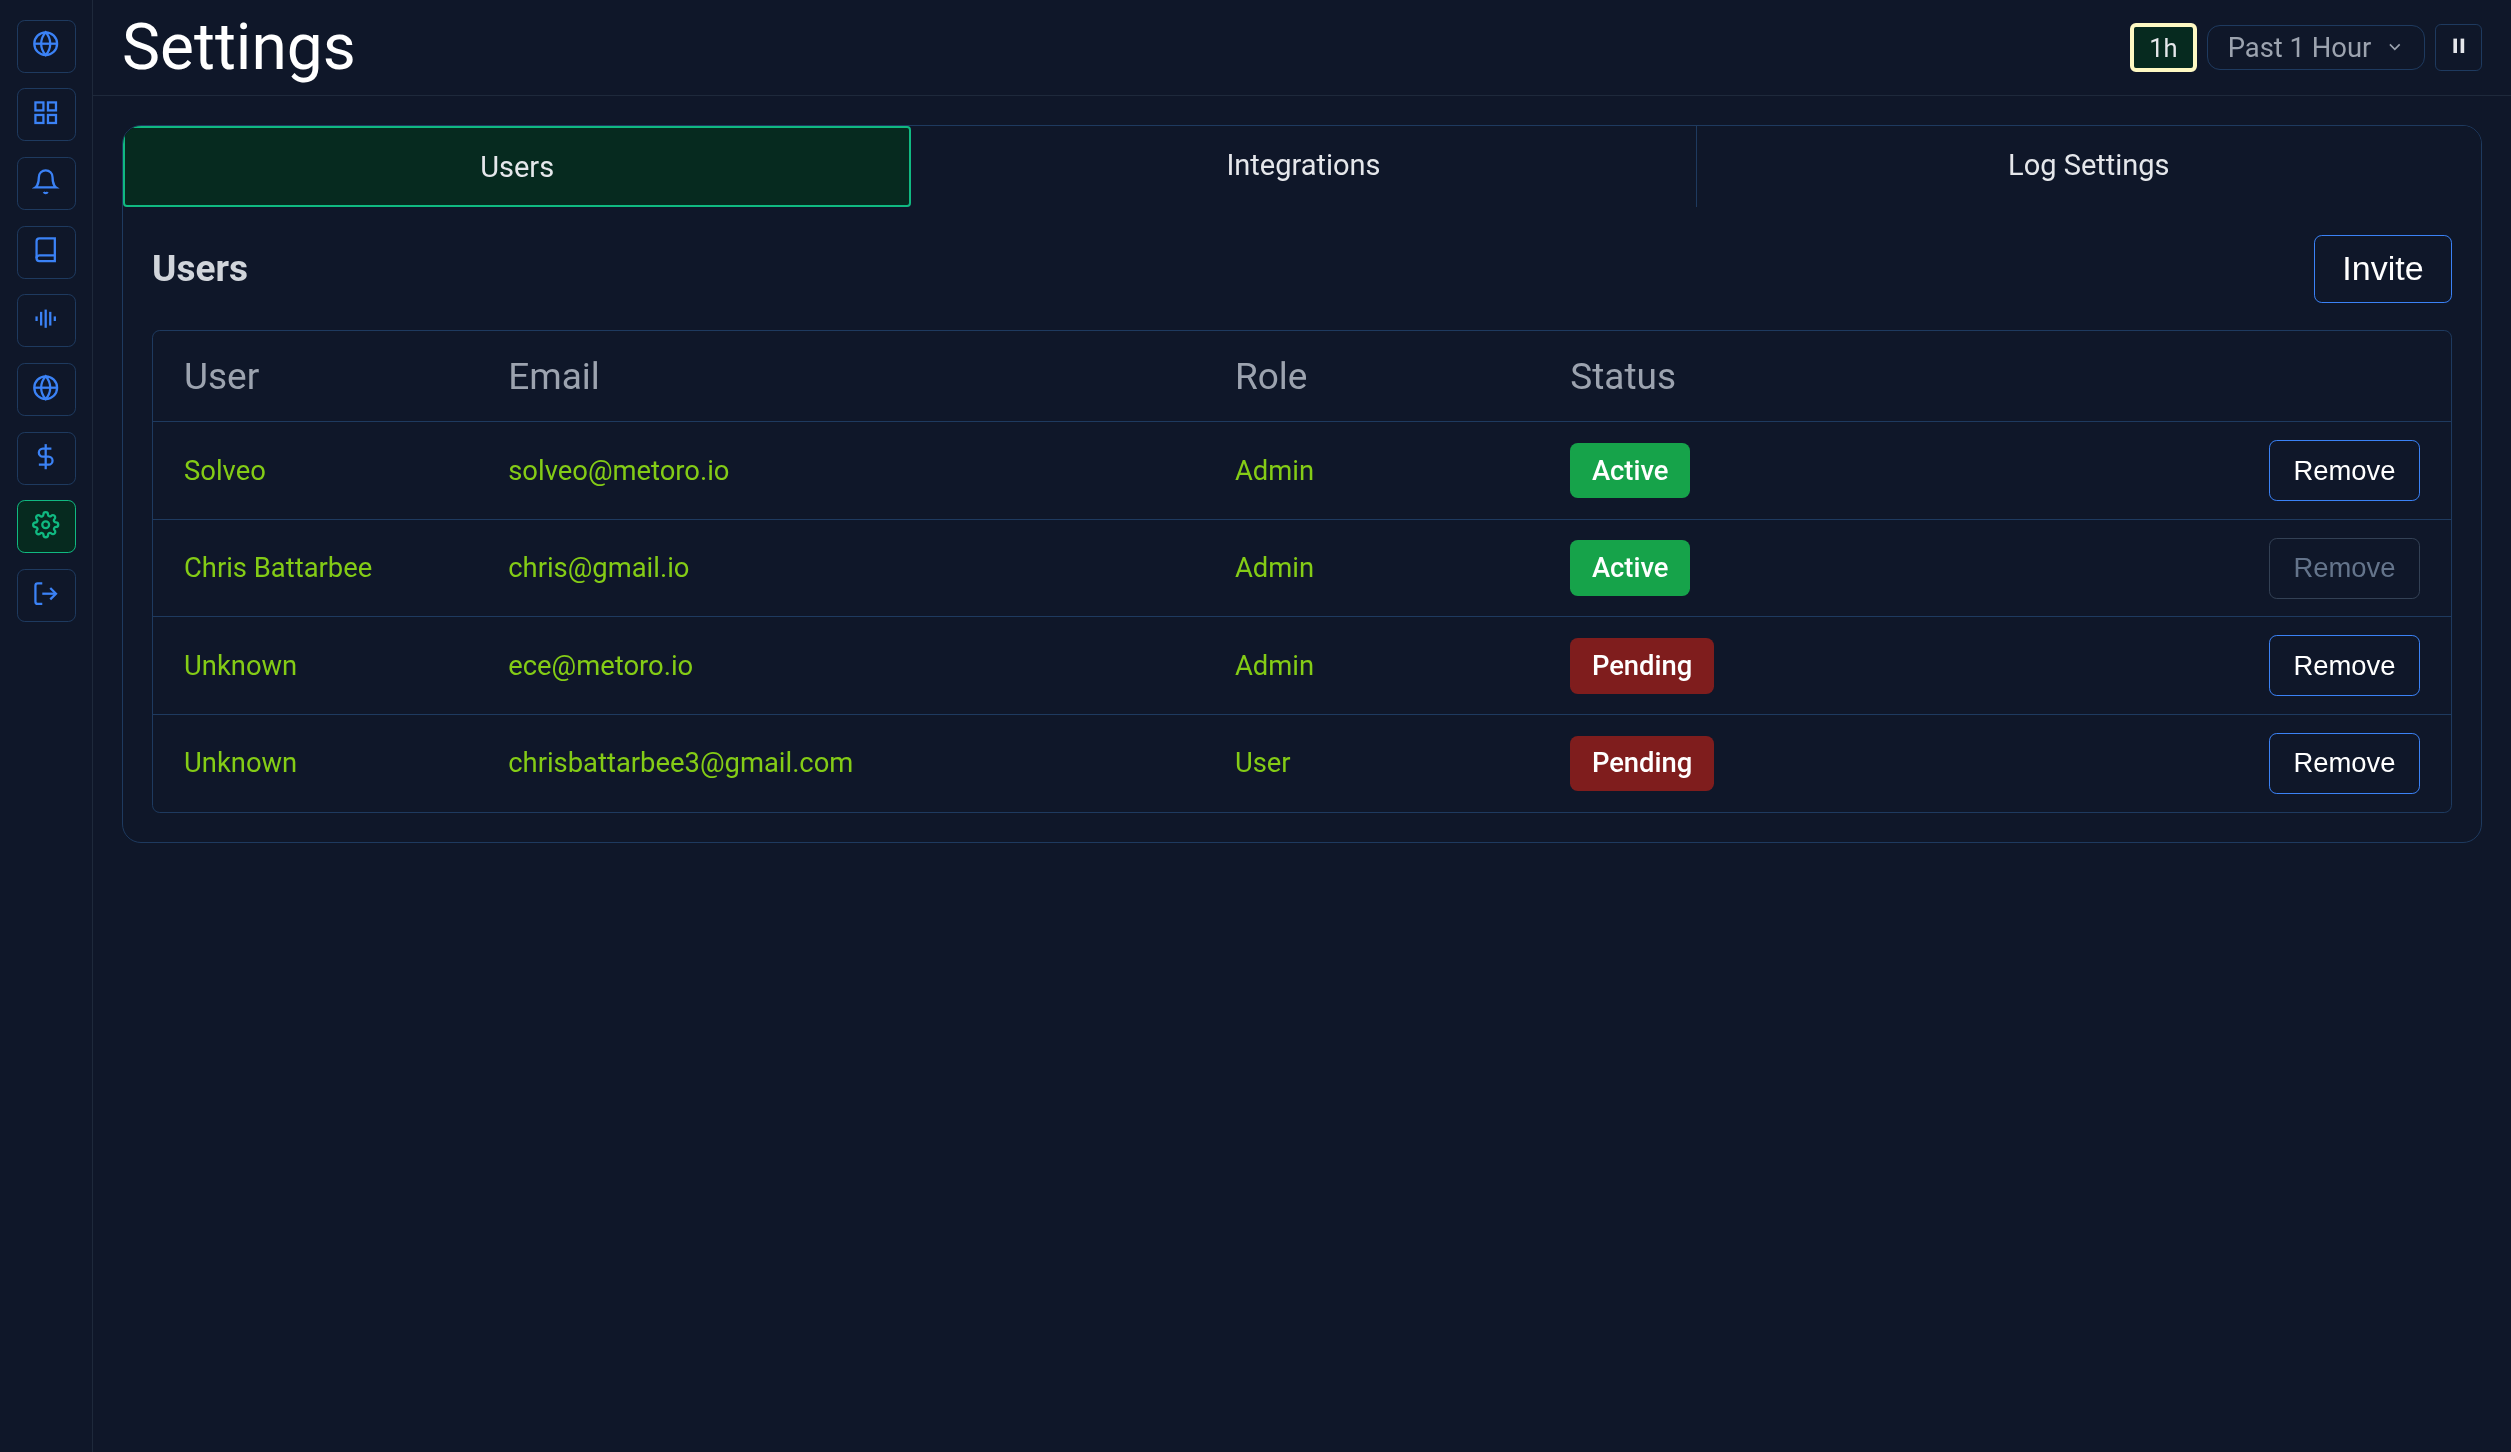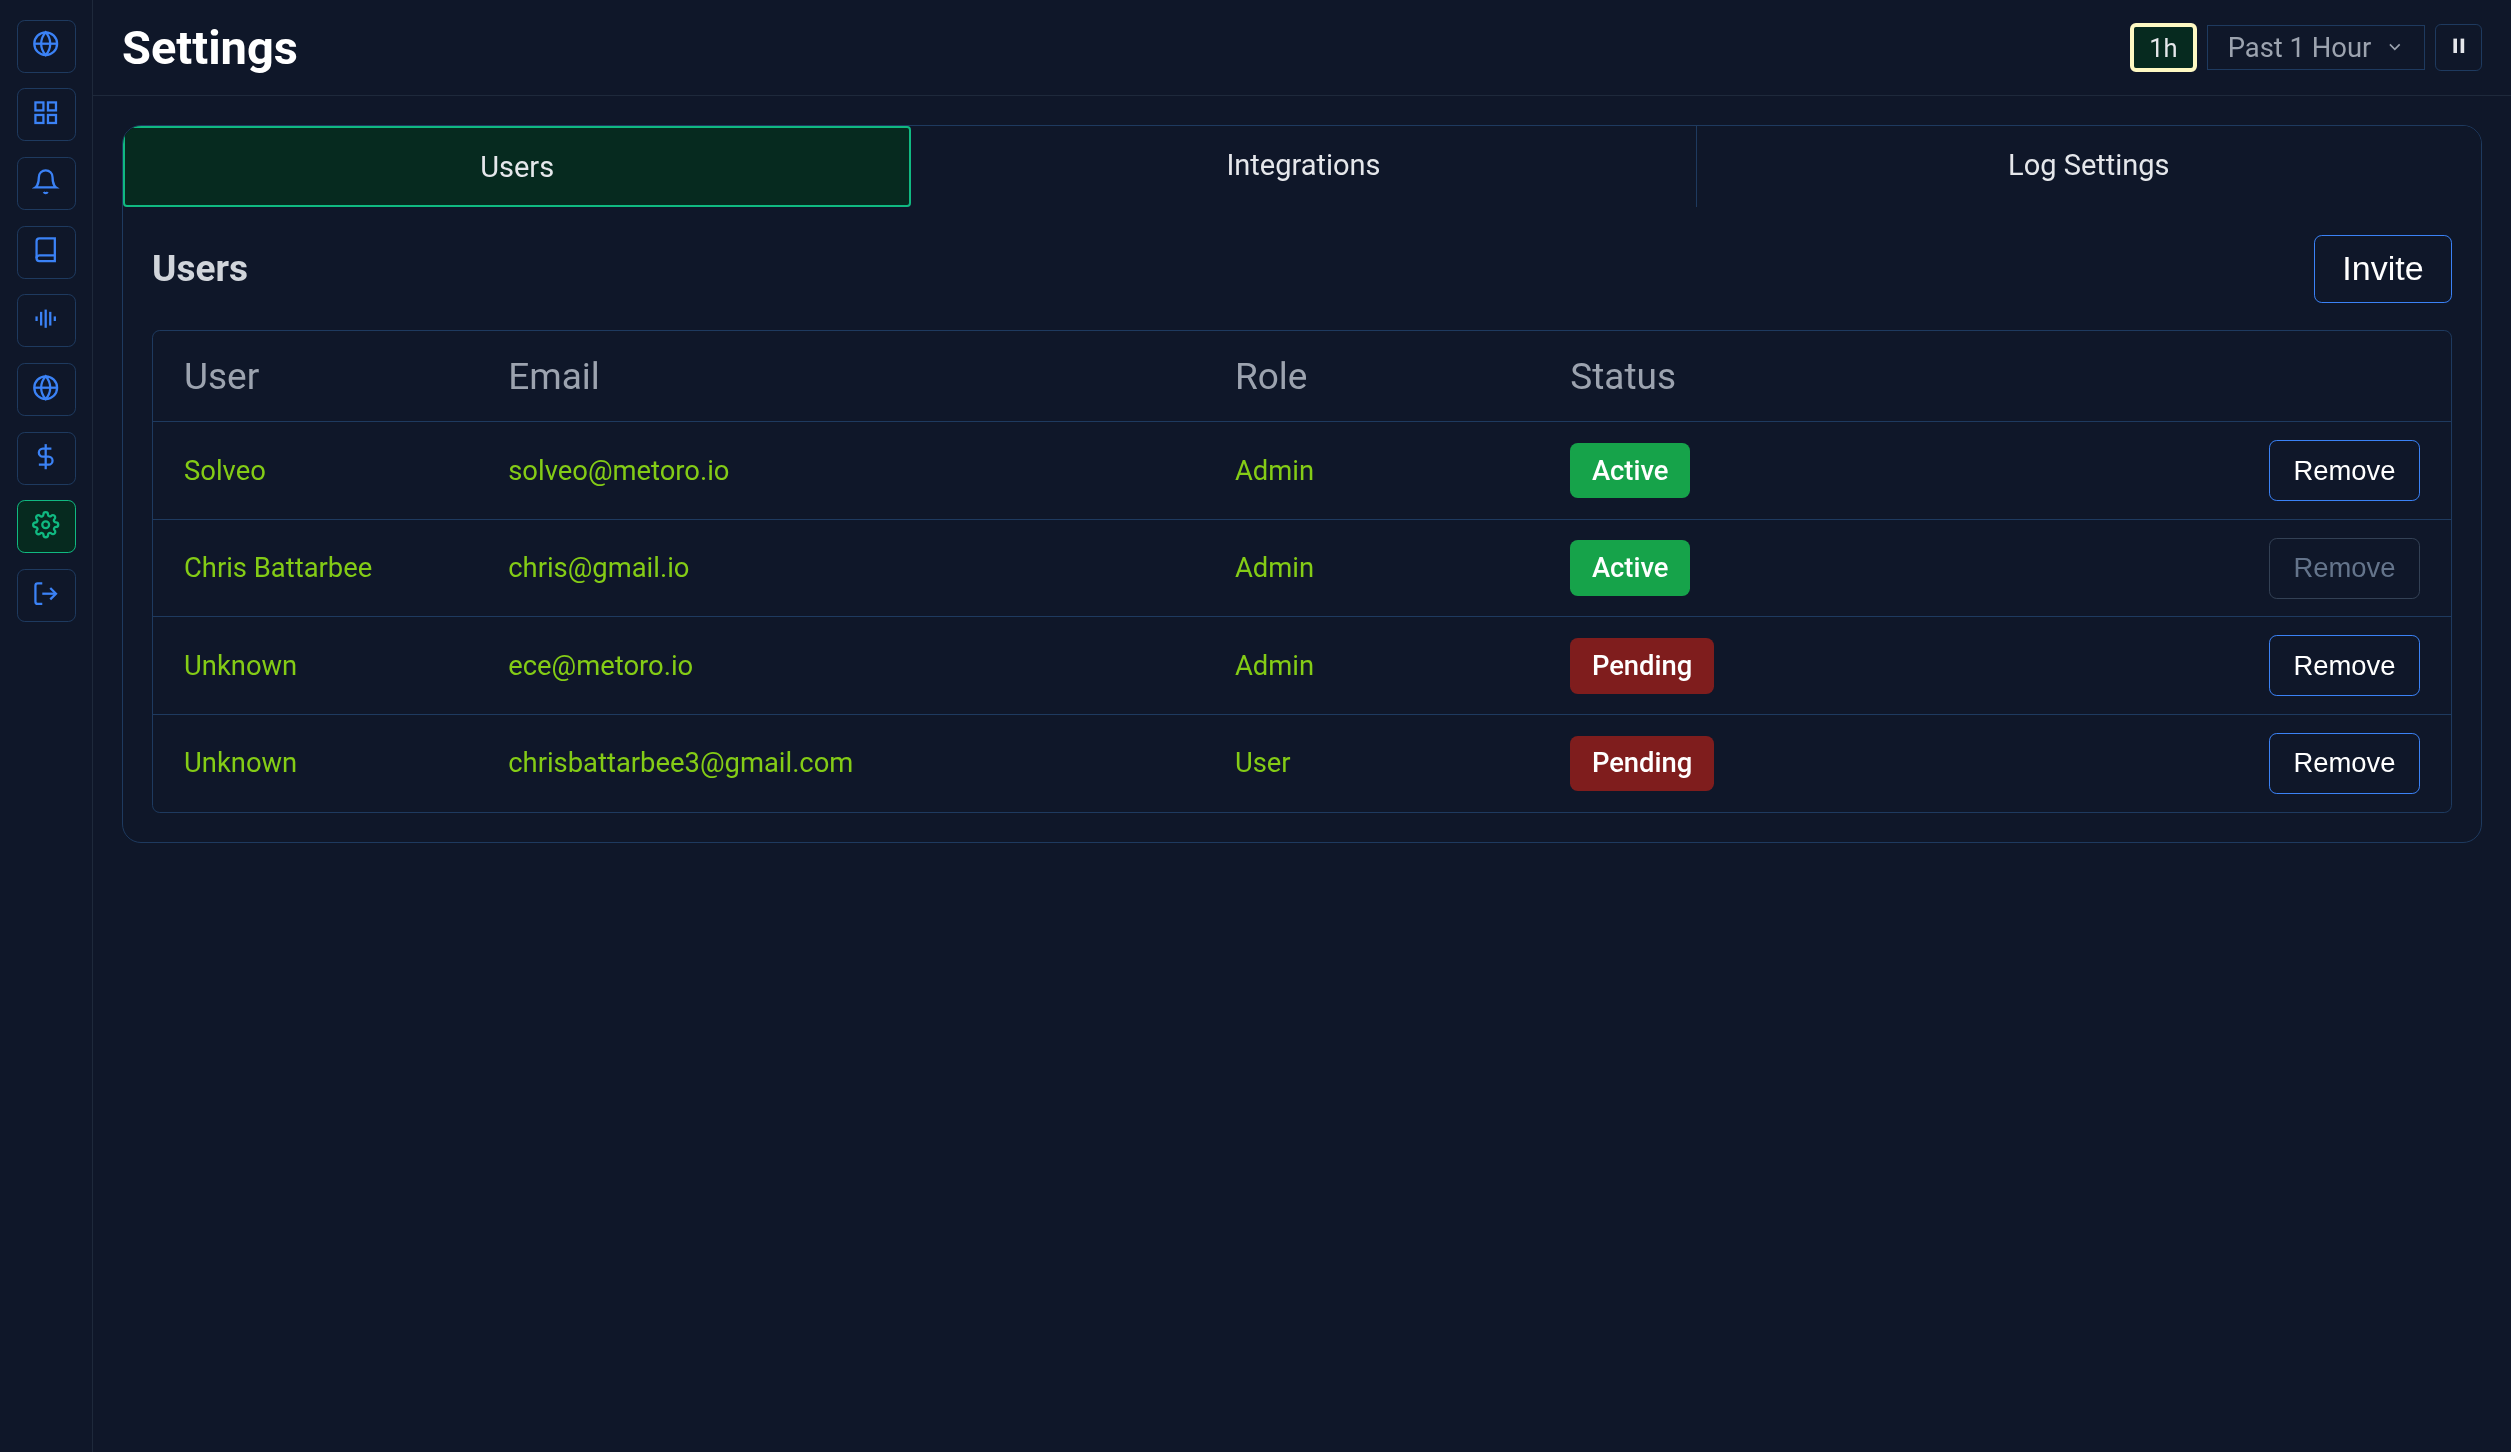--- a/index.html
+++ b/index.html
@@ -62,43 +62,43 @@
     }
     .header {
       height: 96px;
       display: flex;
       align-items: center;
       justify-content: space-between;
       padding: 0 29px;
       border-bottom: 1px solid #1e293b;
     }
     .page-title {
-      font-size: 47px;
-      font-weight: 700;
+      font-size: 64px;
+      font-weight: 400;
       color: #ffffff;
     }
     .header-right {
       display: flex;
       align-items: center;
       gap: 9.8px;
     }
     .time-chip {
       border: 4px solid #fef9c3;
       border-radius: 5.9px;
       padding: 5.9px 15.7px;
       color: #e5e7eb;
       font-size: 25.5px;
       background-color: #062a1f;
     }
     .time-select {
       display: flex;
       align-items: center;
       gap: 13.7px;
       border: 1px solid #1e3a5f;
-      border-radius: 0;
+      border-radius: 13px;
       padding: 5.9px 19.6px;
       color: #9ca3af;
       font-size: 27.4px;
       cursor: pointer;
     }
     .time-select svg {
       width: 19.6px;
       height: 19.6px;
       stroke: #9ca3af;
       fill: none;

